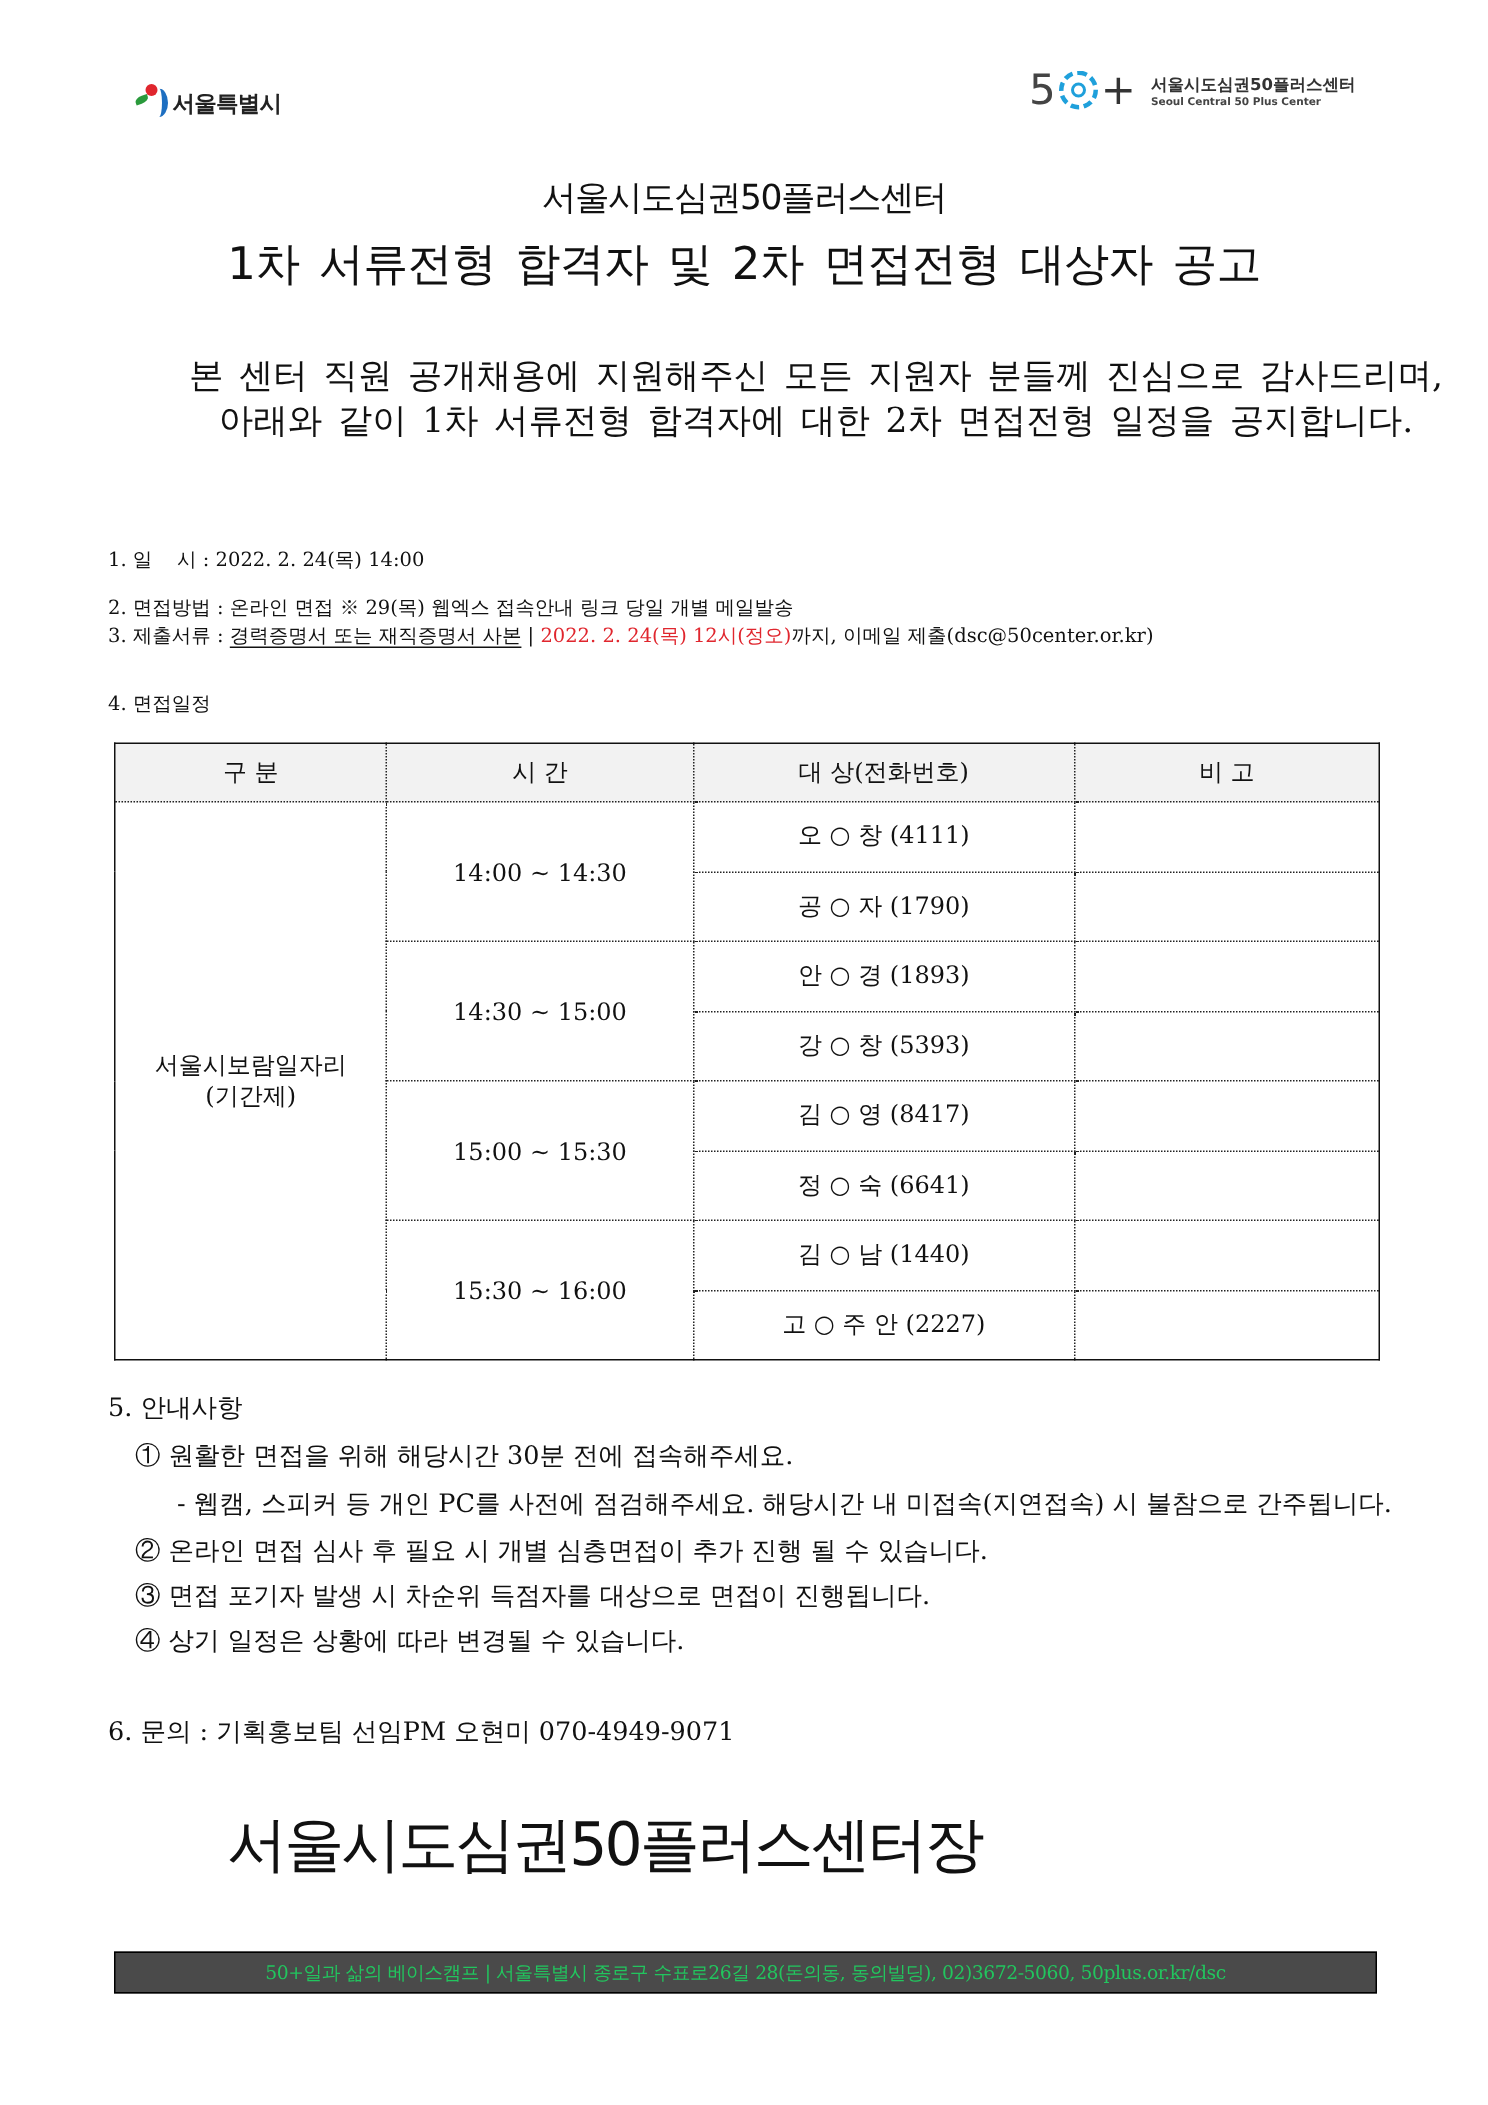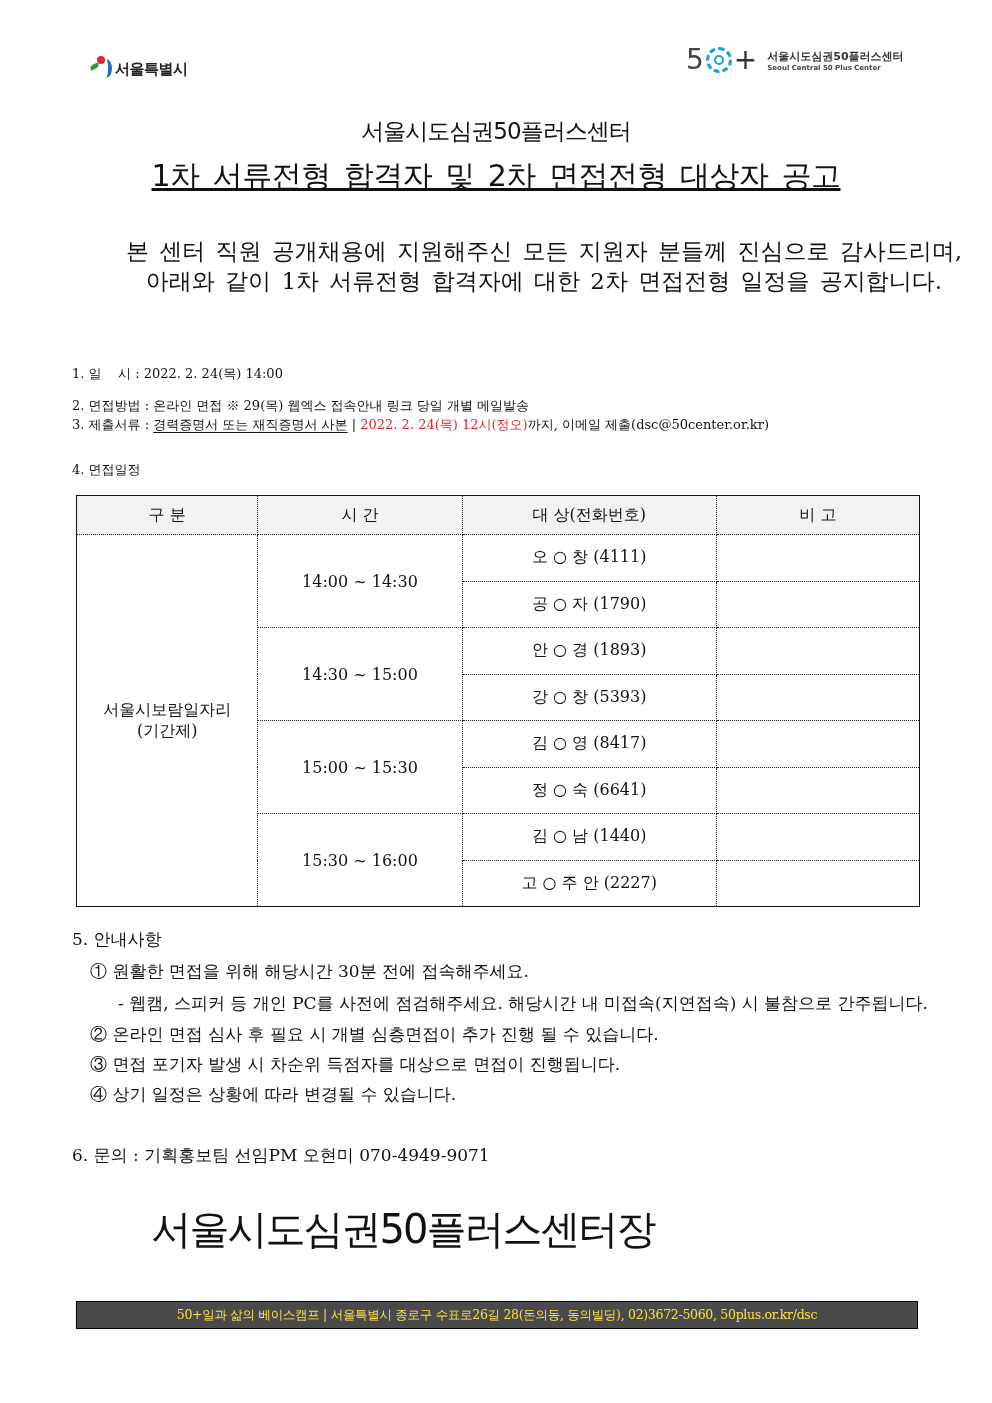--- a/index.html
+++ b/index.html
@@ -19,21 +19,21 @@
   .center-logo .five { font-family: "DejaVu Sans", sans-serif; font-size: 28px; color: #444; line-height: 1; }
   .center-logo .ring { width: 26px; height: 26px; border-radius: 50%; border: 3px dashed #1fa0db; position: relative; margin: 0 2px; box-sizing: border-box; }
   .center-logo .ring::after { content: ""; position: absolute; left: 5px; top: 5px; width: 10px; height: 10px; border-radius: 50%; border: 2px solid #1fa0db; box-sizing: border-box; }
   .center-logo .plus { font-family: "DejaVu Sans", sans-serif; font-size: 28px; color: #333; line-height: 1; margin-right: 10px; }
   .center-logo .names { display: flex; flex-direction: column; }
   .center-logo .kor { font-family: "DejaVu Sans", sans-serif; font-size: 11px; color: #333; font-weight: bold; }
   .center-logo .eng { font-family: "DejaVu Sans", sans-serif; font-size: 7px; color: #444; font-weight: bold; }
 
   
   .title-sub { left: 0; width: 992px; top: 116px; text-align: center; font-family: "DejaVu Sans", sans-serif; font-size: 23px; letter-spacing: -1px; }
-  .title-main { left: 0; width: 992px; top: 156px; text-align: center; font-family: "DejaVu Sans", sans-serif; font-size: 30px; letter-spacing: -0.5px; word-spacing: 4px; text-decoration: underline; }
+  .title-main { left: 0; width: 992px; top: 156px; text-align: center; font-family: "DejaVu Sans", sans-serif; font-size: 30px; letter-spacing: -0.5px; word-spacing: 4px; }
 
   .intro { left: 0; width: 992px; top: 236px; text-align: center; font-size: 23px; line-height: 30px; word-spacing: 3px; margin-left: 48px; }
 
   
   .item { left: 72px; font-size: 13px; line-height: 22px; white-space: nowrap; }
   .u { text-decoration: underline; text-underline-offset: 3px; }
   .red { color: #e0262e; }
 
   
   table.sched { position: absolute; left: 76px; top: 495px; width: 844px; border-collapse: collapse; border: 1.5px solid #111; font-size: 16px; }
@@ -41,21 +41,21 @@
   table.sched th { background: #f2f2f2; height: 38px; }
   table.sched td { height: 45.5px; }
   .col1 { width: 181px; } .col2 { width: 204px; } .col3 { width: 254px; } .col4 { width: 203px; }
 
   
   .note { font-size: 17px; line-height: 22px; white-space: nowrap; }
 
   .signature { left: 0; width: 806px; top: 1202px; text-align: center; font-family: "DejaVu Sans", sans-serif; font-size: 40px; letter-spacing: -2px; }
 
   .footer-bar { left: 76px; top: 1301px; width: 840px; height: 26px; background: #4a4a4a; border: 1.5px solid #000;
-                color: #fde047; font-size: 12.5px; text-align: center; line-height: 26px; letter-spacing: -0.3px; }
+                color: #22c55e; font-size: 12.5px; text-align: center; line-height: 26px; letter-spacing: -0.3px; }
 </style>
 </head>
 <body>
 
 <div class="abs seoul-logo">
   <span class="mark">
     <span class="dot"></span>
       <span class="leaf"></span>
       <span class="wave"></span>
   </span>

